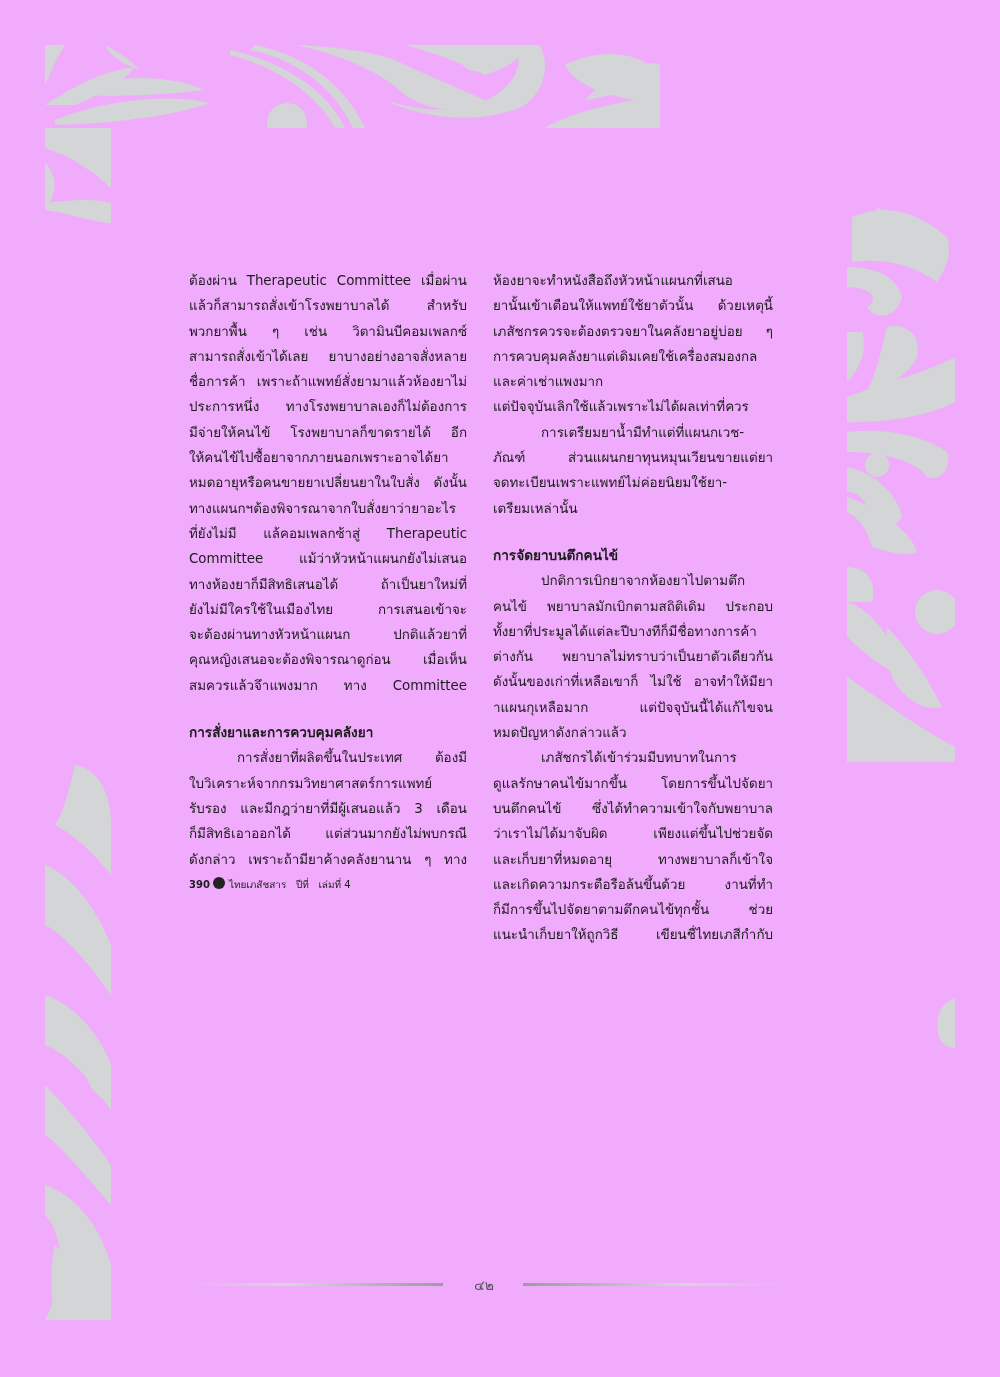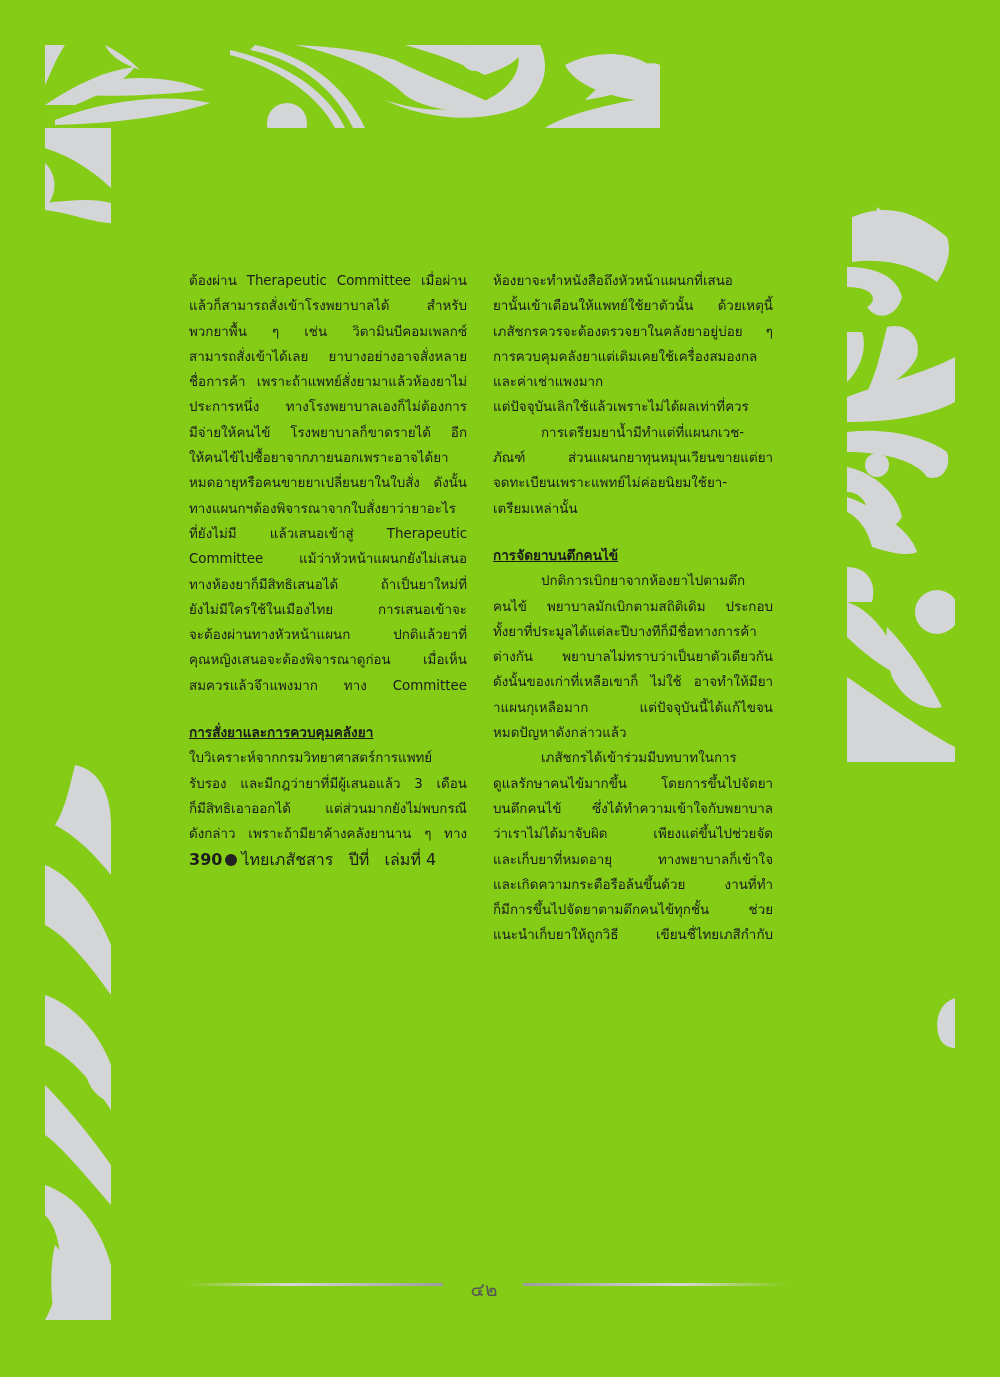--- a/index.html
+++ b/index.html
@@ -12,21 +12,21 @@
       height: 1377px;
       position: relative;
       overflow: hidden;
       font-family: "DejaVu Sans", "Liberation Sans", sans-serif;
       color: #1c1c1c;
     }
     .page {
       position: absolute;
       left: 0; top: 0;
       width: 1000px; height: 1377px;
-      background: #84cc16;
+      background: #f0abfc;
     }
     
     .ornament {
       position: absolute;
       overflow: hidden;
     }
     .ornament svg { display: block; }
     .orn-top {
       left: 45px; top: 45px;
       width: 615px; height: 83px;
@@ -68,28 +68,27 @@
       white-space: nowrap;
       text-align-last: justify;
       text-align: justify;
     }
     .line.last { text-align-last: left; }
     .line.indent { padding-left: 48px; }
     .heading {
       font-weight: bold;
       font-size: 13.6px;
       text-align-last: left !important;
-      text-decoration: underline;
     }
     .gap-md { height: 22px; }
 
     .footer-line {
       display: block;
       white-space: nowrap;
-      font-size: 16px;
+      font-size: 10px;
       text-align-last: left;
     }
     .journal-logo {
       display: inline-block;
       width: 12px; height: 12px;
       border-radius: 50%;
       background: #222;
       vertical-align: -1px;
       margin: 0 4px 0 3px;
     }
@@ -106,21 +105,21 @@
     }
     .rule-right {
       left: 523px; width: 265px;
       background: linear-gradient(to left, rgba(200,200,200,0) 0%, #d6d6d6 40%, #9c9c9c 100%);
     }
     .page-number {
       position: absolute;
       left: 466px; top: 1274px;
       width: 36px;
       text-align: center;
-      font-size: 19px;
+      font-size: 14px;
       color: #555;
     }
   </style>
 </head>
 <body>
 
 <div class="page">
 
   <div class="ornament orn-top">
     <svg width="615" height="83" viewBox="0 0 615 83">
@@ -200,31 +199,32 @@
       <span class="line">ต้องผ่าน Therapeutic Committee เมื่อผ่าน</span>
       <span class="line">แล้วก็สามารถสั่งเข้าโรงพยาบาลได้   สำหรับ</span>
       <span class="line">พวกยาพื้น ๆ เช่น   วิตามินบีคอมเพลกซ์</span>
       <span class="line">สามารถสั่งเข้าได้เลย   ยาบางอย่างอาจสั่งหลาย</span>
       <span class="line">ชื่อการค้า เพราะถ้าแพทย์สั่งยามาแล้วห้องยาไม่</span>
       <span class="line">ประการหนึ่ง   ทางโรงพยาบาลเองก็ไม่ต้องการ</span>
       <span class="line">มีจ่ายให้คนไข้   โรงพยาบาลก็ขาดรายได้   อีก</span>
       <span class="line">ให้คนไข้ไปซื้อยาจากภายนอกเพราะอาจได้ยา</span>
       <span class="line">หมดอายุหรือคนขายยาเปลี่ยนยาในใบสั่ง ดังนั้น</span>
       <span class="line">ทางแผนกฯต้องพิจารณาจากใบสั่งยาว่ายาอะไร</span>
-      <span class="line">ที่ยังไม่มี   แล้วเสนอเข้าสู่   Therapeutic</span>
+      <span class="line">ที่ยังไม่มี   แล้คอมเพลกซ้าสู่   Therapeutic</span>
       <span class="line">Committee   แม้ว่าหัวหน้าแผนกยังไม่เสนอ</span>
       <span class="line">ทางห้องยาก็มีสิทธิเสนอได้   ถ้าเป็นยาใหม่ที่</span>
       <span class="line">ยังไม่มีใครใช้ในเมืองไทย   การเสนอเข้าจะ</span>
       <span class="line">จะต้องผ่านทางหัวหน้าแผนก   ปกติแล้วยาที่</span>
       <span class="line">คุณหญิงเสนอจะต้องพิจารณาดูก่อน   เมื่อเห็น</span>
       <span class="line">สมควรแล้วจึาแพงมาก   ทาง Committee</span>
     </p>
     <div class="gap-md"></div>
     <span class="line heading">การสั่งยาและการควบคุมคลังยา</span>
     <p>
+      <span class="line indent">การสั่งยาที่ผลิตขึ้นในประเทศ   ต้องมี</span>
       <span class="line">ใบวิเคราะห์จากกรมวิทยาศาสตร์การแพทย์</span>
       <span class="line">รับรอง   และมีกฎว่ายาที่มีผู้เสนอแล้ว 3 เดือน</span>
       <span class="line">ก็มีสิทธิเอาออกได้   แต่ส่วนมากยังไม่พบกรณี</span>
       <span class="line">ดังกล่าว   เพราะถ้ามียาค้างคลังยานาน ๆ ทาง</span>
     </p>
     <span class="footer-line">
       <b>390</b><span class="journal-logo"></span><span>ไทยเภสัชสาร</span>&nbsp;&nbsp;&nbsp;<span>ปีที่</span>&nbsp;&nbsp;&nbsp;<span>เล่มที่ 4</span>
     </span>
   </div>
 

